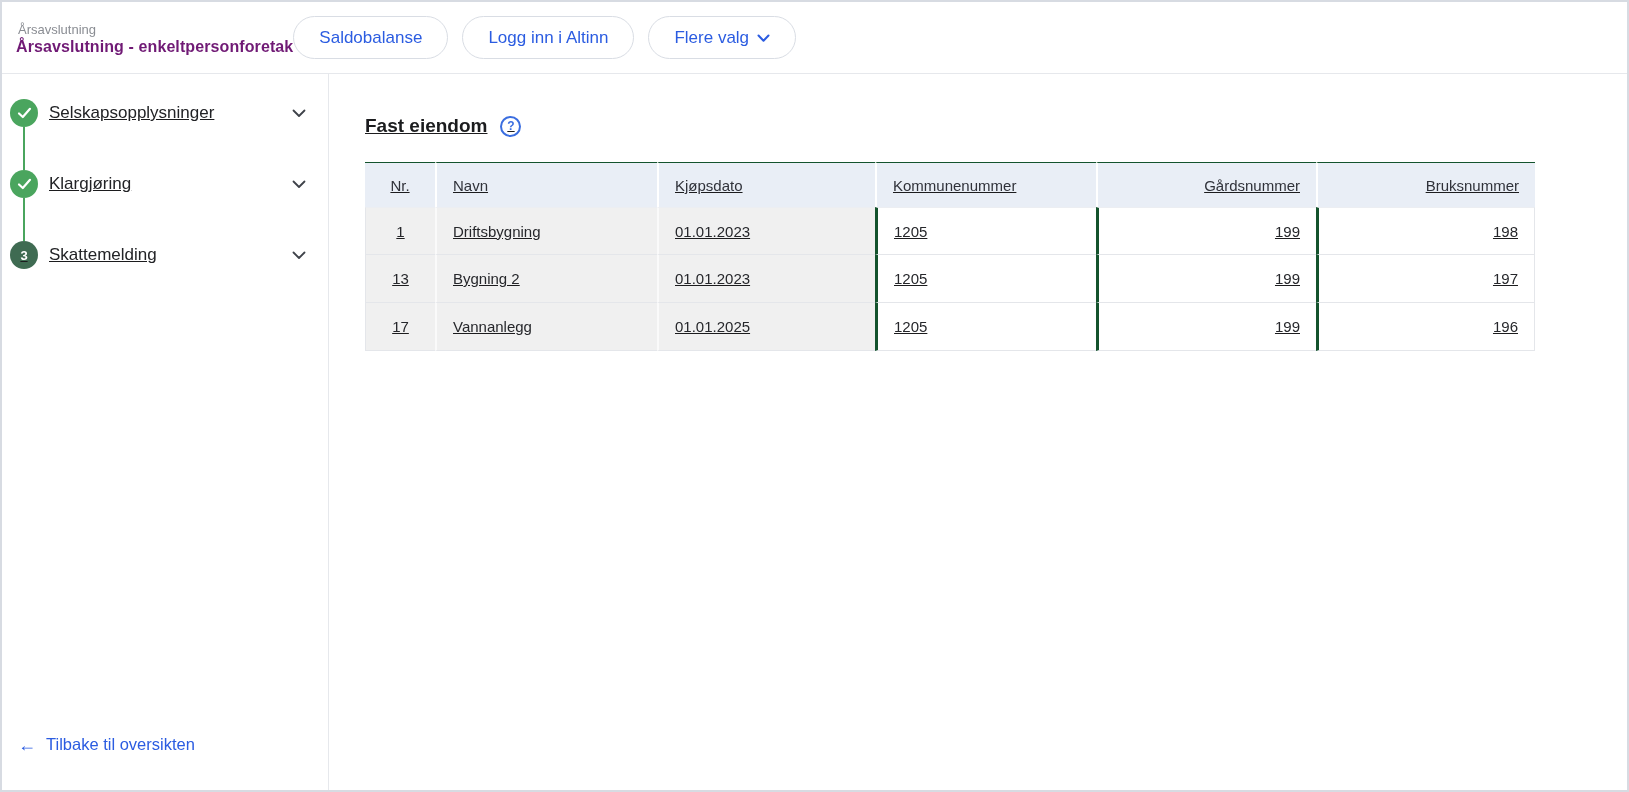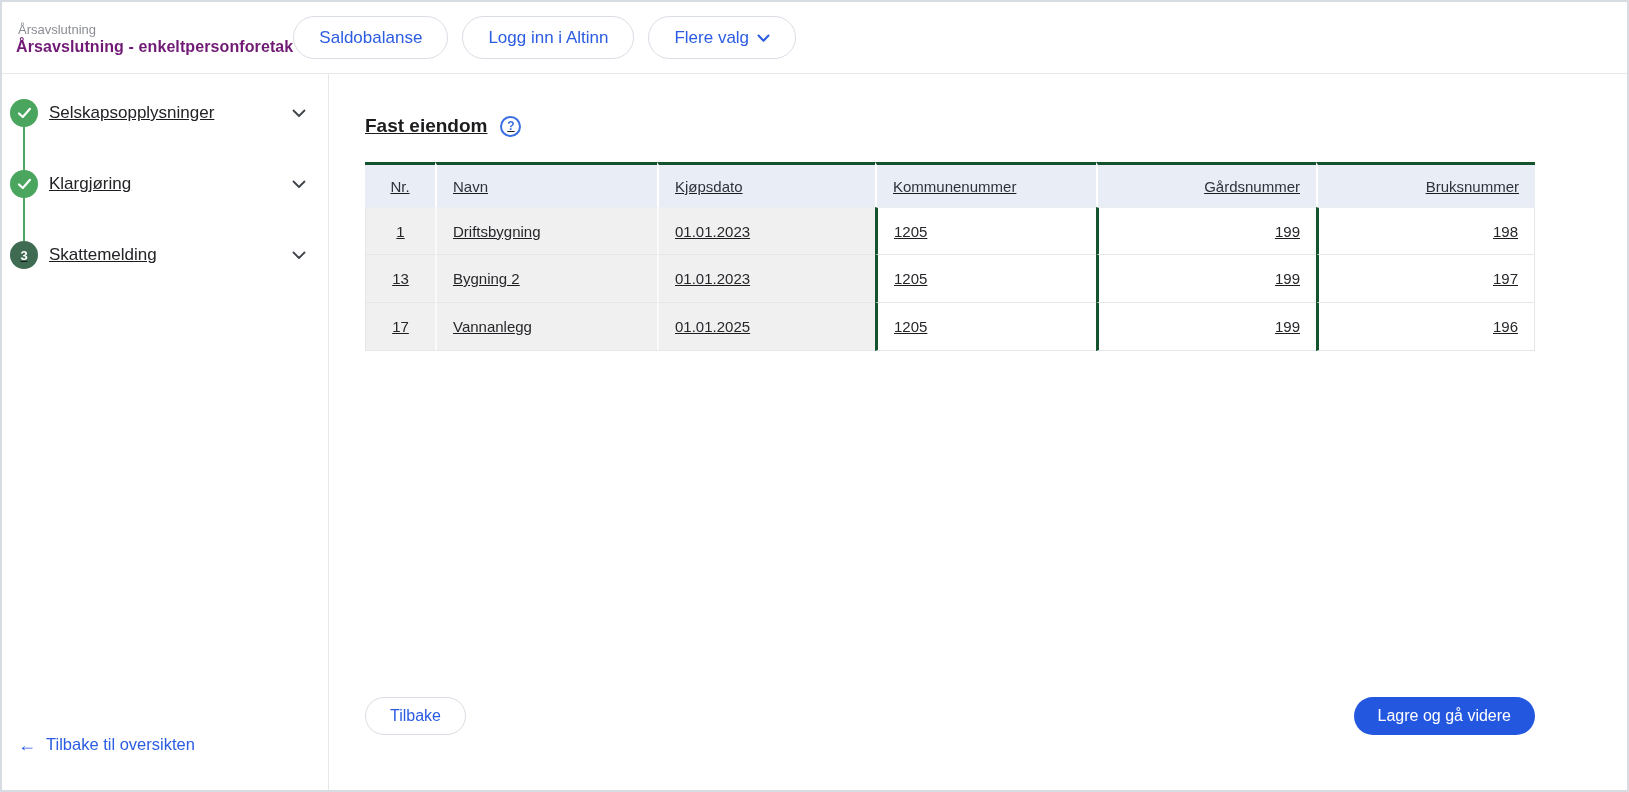--- a/index.html
+++ b/index.html
@@ -83,21 +83,21 @@
     display: flex; align-items: center; justify-content: center;
     cursor: pointer;
   }
 
   
   table.property-table { width: 1170px; border-collapse: separate; border-spacing: 0; table-layout: fixed; }
   .property-table th {
     height: 45px; background: #e9eef6;
     font-size: 15px; font-weight: 400; color: #30323a;
     padding: 0 16px; border-left: 2px solid #ffffff;
-    border-top: 3px solid #14532d;
+    border-top: 1px solid #14532d;
   }
   .property-table th:first-child { border-left: none; }
   .property-table td {
     height: 48px; font-size: 15px; color: #26272b;
     padding: 0 16px; border-bottom: 1px solid #e4e6ea;
   }
   .property-table td.c-gray { background: #f0f0f0; border-left: 2px solid #fafafa; }
   .property-table td.c-gray:first-child { border-left: 1px solid #e4e6ea; }
   .property-table td.c-white { background: #ffffff; border-left: 3px solid #14532d; }
   .property-table td:last-child { border-right: 1px solid #e4e6ea; }
@@ -249,20 +249,16 @@
             <td class="c-gray ta-c">17</td>
             <td class="c-gray ta-l">Vannanlegg</td>
             <td class="c-gray ta-l">01.01.2025</td>
             <td class="c-white ta-l">1205</td>
             <td class="c-white ta-r">199</td>
             <td class="c-white ta-r">196</td>
           </tr>
         </tbody>
       </table>
 
-      <div class="main-footer">
-        <button class="btn-outline">Tilbake</button>
-        <button class="btn-primary">Lagre og gå videre</button>
-      </div>
 
     </main>
   </div>
 </div>
 
 </body></html>

